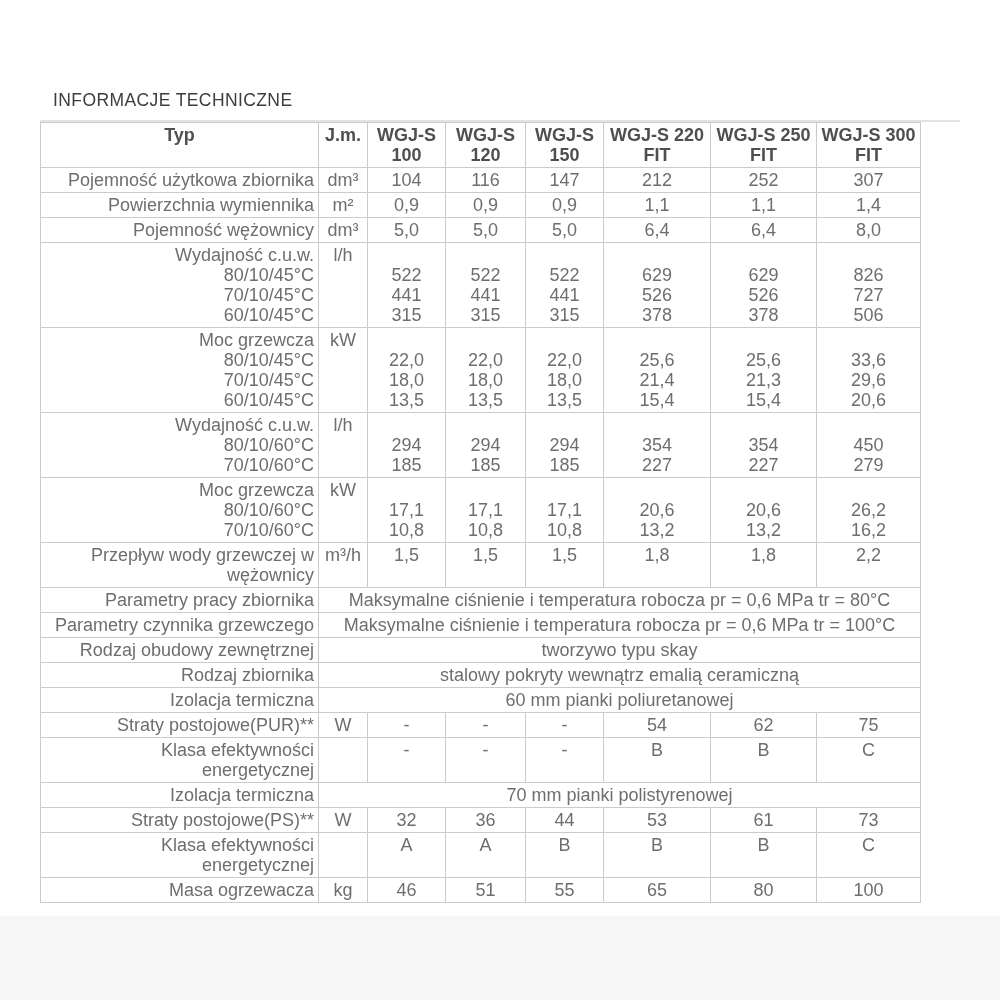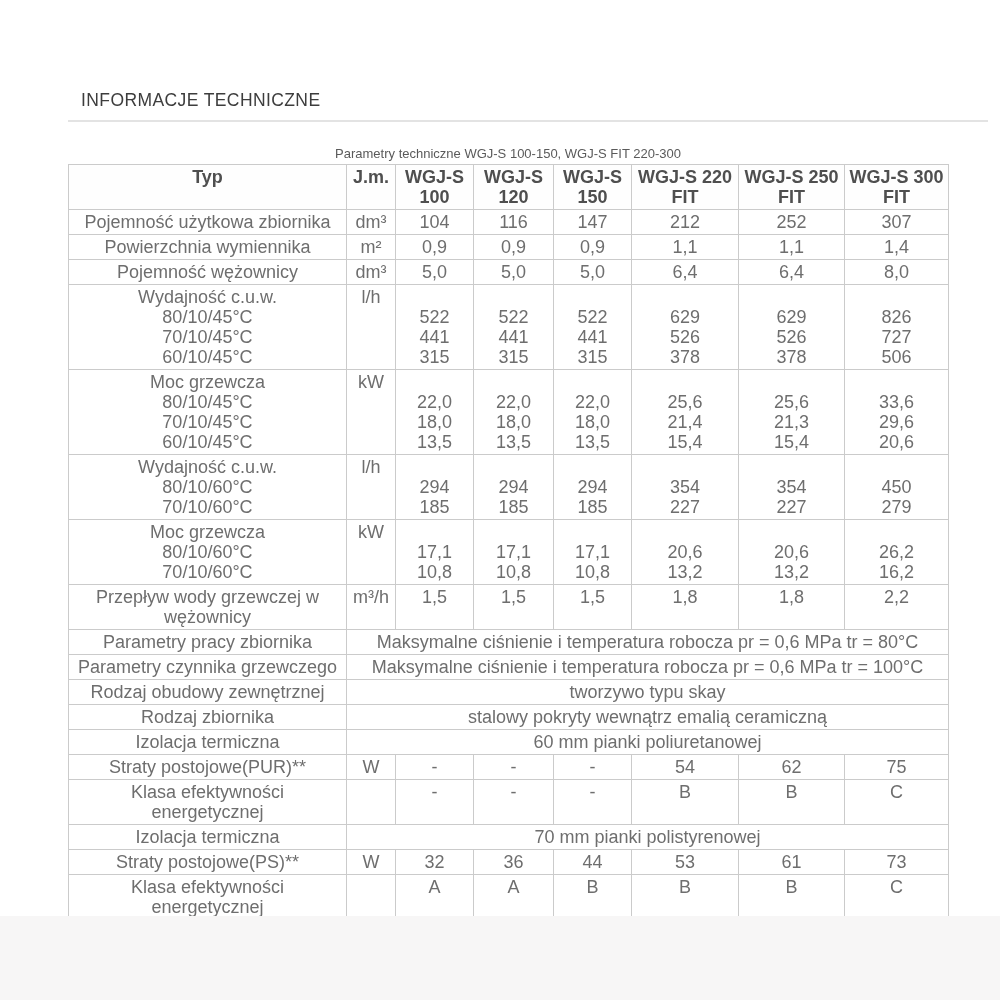--- a/index.html
+++ b/index.html
@@ -8,21 +8,21 @@
     background:#ffffff;
     font-family:"Liberation Sans", sans-serif;
     position:relative;
     overflow:hidden;
   }
   .bottom-strip {
     position:absolute; left:0; right:0; bottom:0; height:84px;
     background:#f7f6f6;
   }
   .content {
-    position:absolute; left:40px; top:0; width:920px;margin-left:28px;
+    position:absolute; left:40px; top:0; width:920px;
   }
   .page-title {
     margin:90px 0 0 13px;
     font-size:17.5px;
     font-weight:400;
     color:#3d3d3d;
     letter-spacing:0.4px;
   }
   .divider {
     margin-top:9px;
@@ -50,36 +50,35 @@
     vertical-align:top;
     overflow:hidden;
   }
   table.tech th {
     color:#4f4f4f;
     font-weight:bold;
     text-align:center;
     background:#fefefe;
   }
   th.col-typ { text-align:left; padding-left:8px; }
-  td.c-label { text-align:center; padding-left:8px; }
+  td.c-label { text-align:right; padding-left:8px; }
   td.c-unit, td.c-val, td.c-span { text-align:center; }
   td.c-foot {
     text-align:left; padding-left:8px;
     color:#cb1919;
   }
   td.c-foot span { text-decoration:underline; }
   .ln { min-height:20px; }
 </style>
 </head>
 <body>
 
 <div class="content">
   <h1 class="page-title">INFORMACJE TECHNICZNE</h1>
   <div class="divider"></div>
-  <div class="caption">Parametry techniczne WGJ-S 100-150, WGJ-S FIT 220-300</div>
 
   <table class="tech">
     <colgroup>
       <col style="width:278px">
         <col style="width:49px">
         <col style="width:78px">
         <col style="width:80px">
       <col style="width:78px">
         <col style="width:107px">
         <col style="width:106px">

